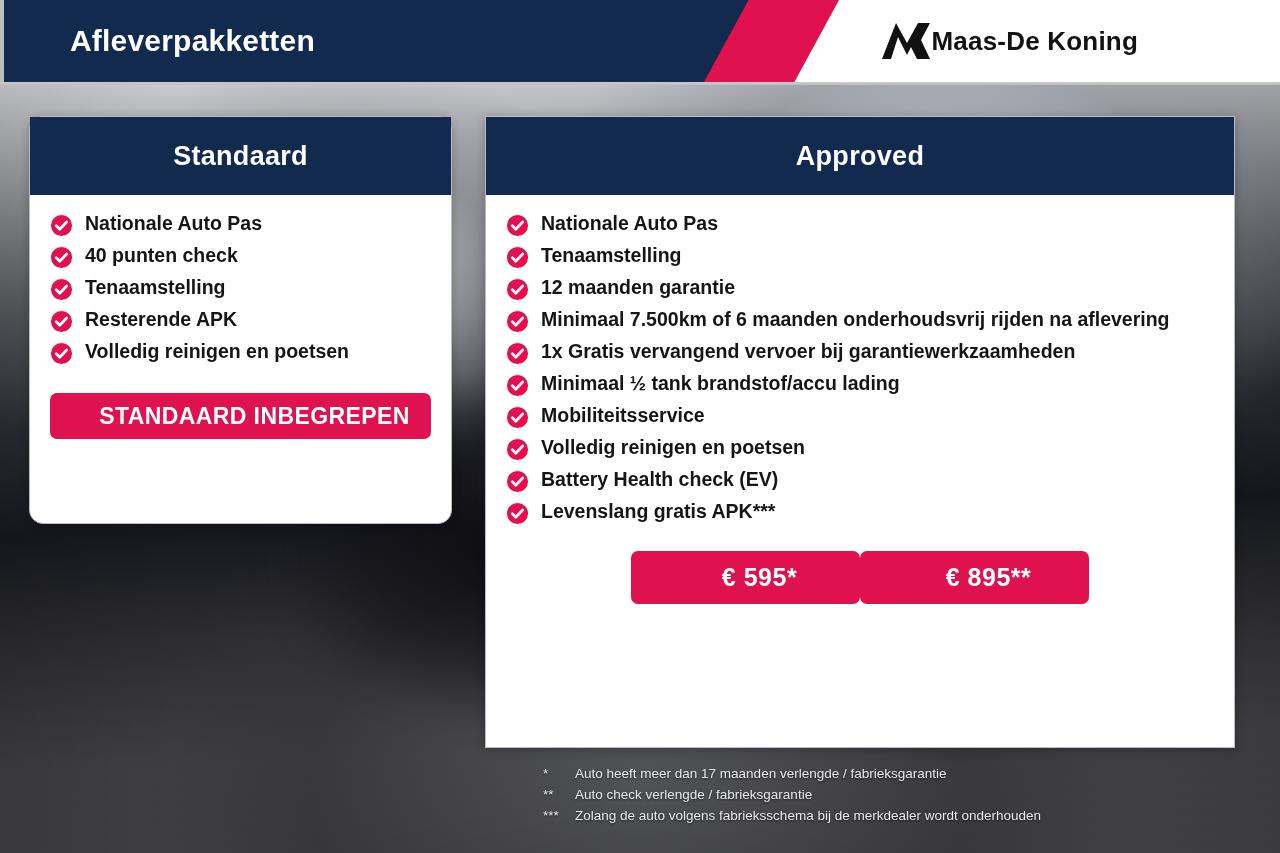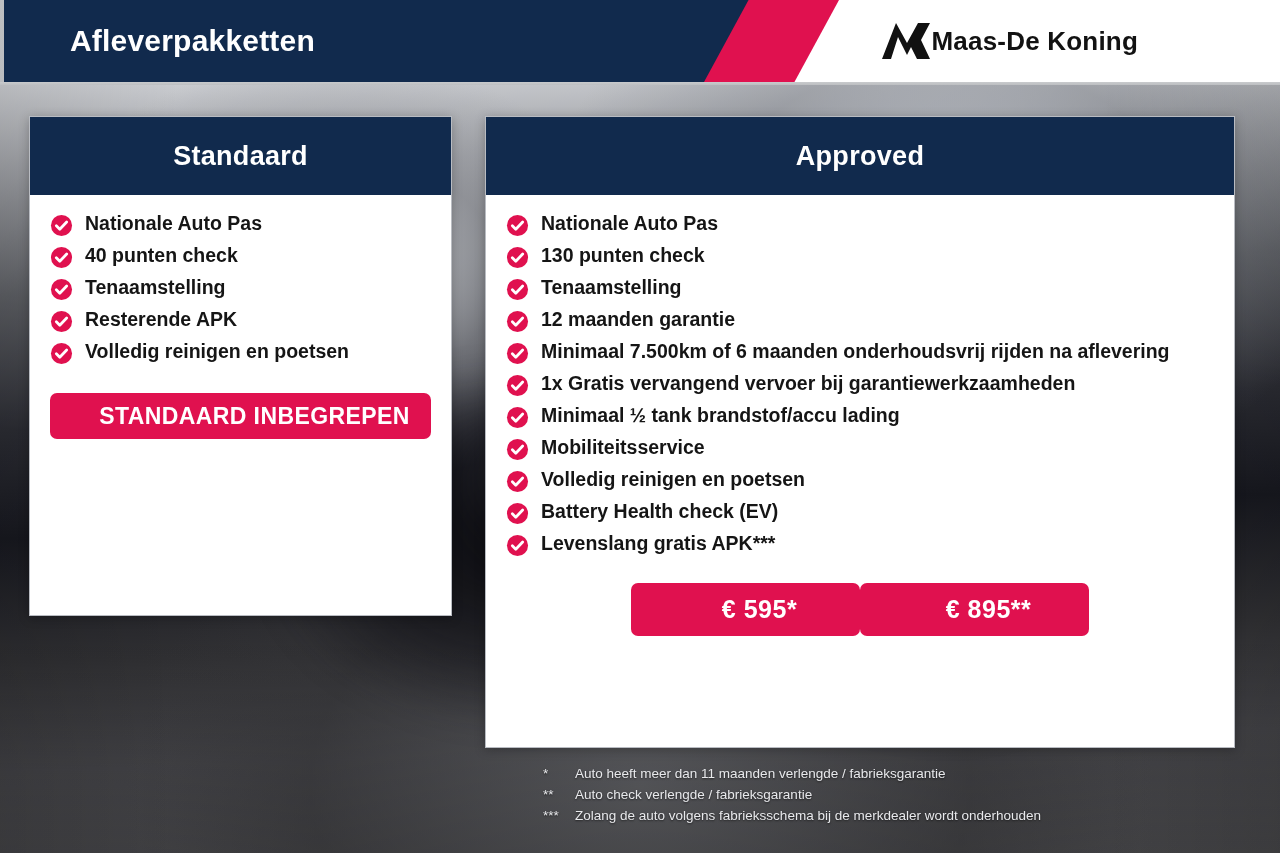--- a/index.html
+++ b/index.html
@@ -79,21 +79,21 @@
   }
 
   
   .card {
     position:absolute;
     background:#ffffff;
     border:1px solid #b9bcc2;
     box-shadow:0 2px 10px rgba(0,0,0,0.25);
     z-index:4;
   }
-  #card-standaard { left:29px;  top:116px; width:423px; height:500px; }
+  #card-standaard { left:29px;  top:116px; width:423px; height:408px;border-radius:14px; }
   #card-approved  { left:485px; top:116px; width:750px; height:632px; }
 
   .card-head {
     background:#112a4d;
     height:78px;
     display:flex; align-items:center; justify-content:center;
   }
   .card-head-title {
     color:#ffffff; font-size:27px; font-weight:bold; letter-spacing:0.3px;
   }
@@ -239,27 +239,20 @@
               <circle cx="12" cy="12" r="11" fill="#e0114f"></circle>
               <path d="M6.6 12.3 L10.2 15.9 L17.4 8.4" fill="none" stroke="#ffffff" stroke-width="2.9" stroke-linecap="round" stroke-linejoin="round"></path>
             </svg>
             <span class="feat-text">Nationale Auto Pas</span>
           </li>
           <li>
             <svg class="chk" viewBox="0 0 24 24">
               <circle cx="12" cy="12" r="11" fill="#e0114f"></circle>
               <path d="M6.6 12.3 L10.2 15.9 L17.4 8.4" fill="none" stroke="#ffffff" stroke-width="2.9" stroke-linecap="round" stroke-linejoin="round"></path>
             </svg>
-            <span class="feat-text">130 punten check</span>
-          </li>
-          <li>
-            <svg class="chk" viewBox="0 0 24 24">
-              <circle cx="12" cy="12" r="11" fill="#e0114f"></circle>
-              <path d="M6.6 12.3 L10.2 15.9 L17.4 8.4" fill="none" stroke="#ffffff" stroke-width="2.9" stroke-linecap="round" stroke-linejoin="round"></path>
-            </svg>
             <span class="feat-text">Tenaamstelling</span>
           </li>
           <li>
             <svg class="chk" viewBox="0 0 24 24">
               <circle cx="12" cy="12" r="11" fill="#e0114f"></circle>
               <path d="M6.6 12.3 L10.2 15.9 L17.4 8.4" fill="none" stroke="#ffffff" stroke-width="2.9" stroke-linecap="round" stroke-linejoin="round"></path>
             </svg>
             <span class="feat-text">12 maanden garantie</span>
           </li>
           <li>
@@ -315,21 +308,21 @@
       <div id="price-row">
           <button class="pill price-btn">€ 595*</button>
           <button class="pill price-btn">€ 895**</button>
         </div>
     </div>
   </section>
 
   <div id="footnotes">
       <div class="fn-row">
         <span class="fn-mark">*</span>
-        <span class="fn-text">Auto heeft meer dan 11 maanden verlengde / fabrieksgarantie</span>
+        <span class="fn-text">Auto heeft meer dan 17 maanden verlengde / fabrieksgarantie</span>
       </div>
       <div class="fn-row">
         <span class="fn-mark">**</span>
         <span class="fn-text">Auto check verlengde / fabrieksgarantie</span>
       </div>
       <div class="fn-row">
         <span class="fn-mark">***</span>
         <span class="fn-text">Zolang de auto volgens fabrieksschema bij de merkdealer wordt onderhouden</span>
       </div>
     </div>

